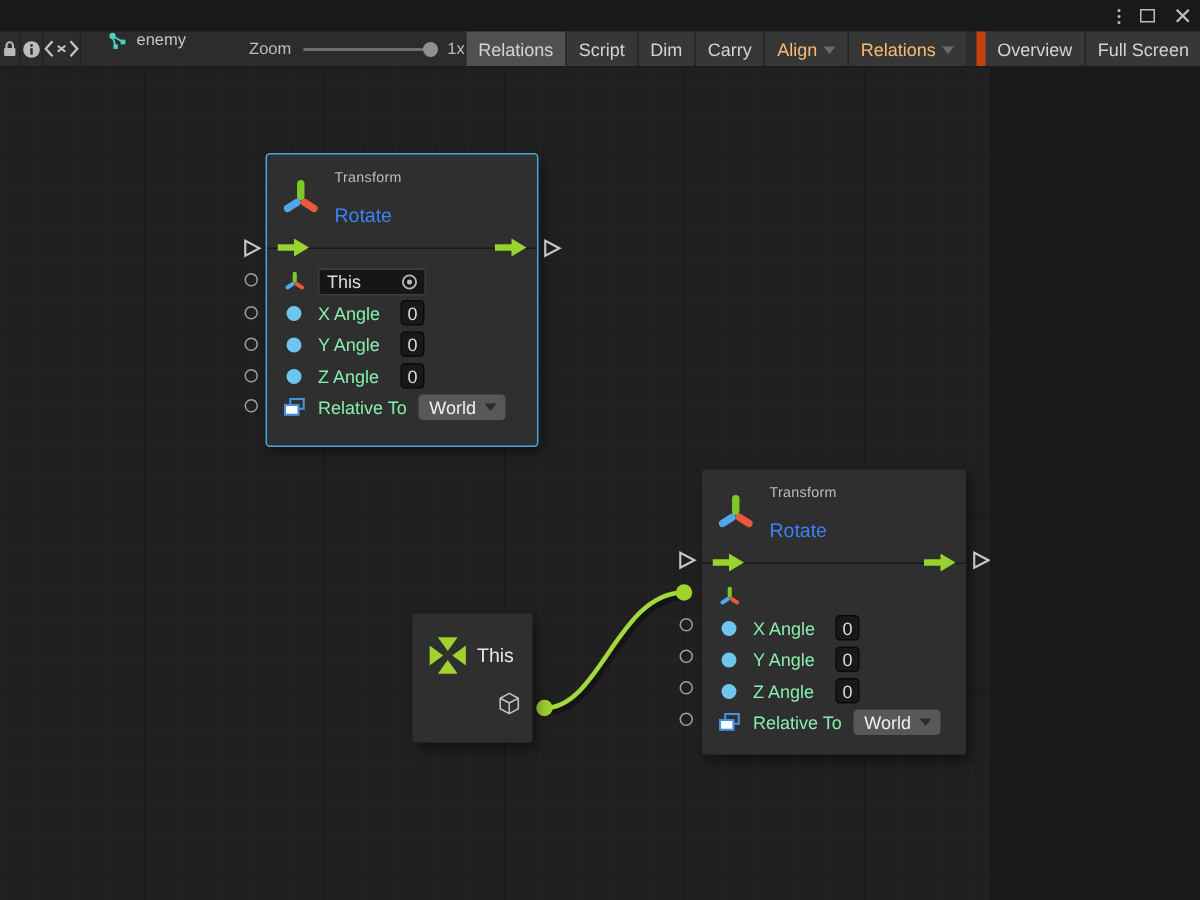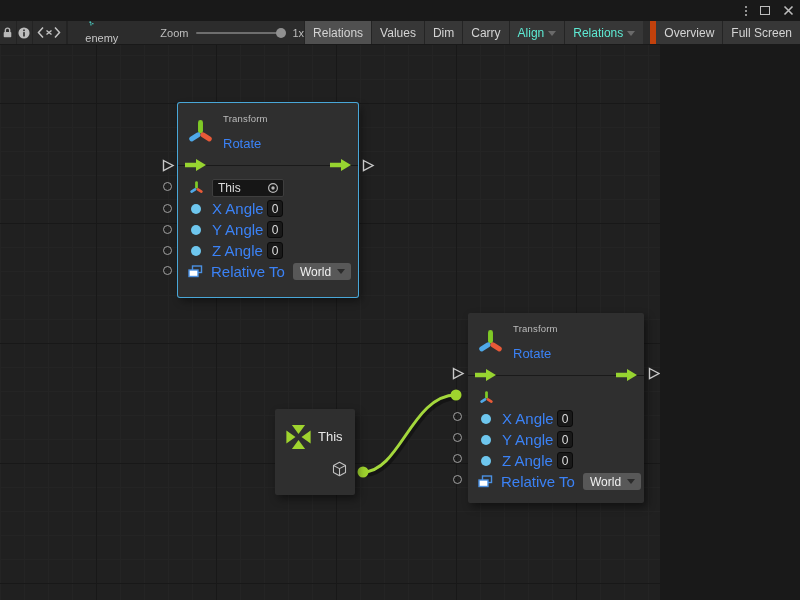--- a/index.html
+++ b/index.html
@@ -17,33 +17,33 @@
   .dots-icon i { width:2px; height:2px; background:#BDBDBD; border-radius:50%; }
   .max-icon { width:10px; height:9px; border:1.5px solid #BDBDBD; }
 
   
   .toolbar { position:absolute; top:21px; left:0; right:0; height:24px; background:#2C2C2C;
              border-bottom:1px solid #191919; display:flex; align-items:stretch; }
   .tb-icon-btn { width:28px; display:flex; align-items:center; justify-content:center;
                  border-right:1px solid #232323; }
   .tb-icon-btn.wide { width:58px; }
   .tb-sep { width:1px; background:#232323; }
-  .breadcrumb { display:flex; align-items:flex-start; gap:6px; padding:0 10px 0 18px;flex-direction:column; }
+  .breadcrumb { display:flex; align-items:flex-start; gap:6px; padding:0 10px 0 18px; }
   .breadcrumb-label { font-size:11px; color:#C6C6C6; }
   .zoomctl { display:flex; align-items:center; gap:8px; padding-left:32px;text-align:center; }
   .zoom-label, .zoom-value { font-size:11px; color:#BEBEBE; }
   .zoom-track { position:relative; width:88px; height:2px; background:#6E6E6E; border-radius:1px; }
   .zoom-handle { position:absolute; right:-2px; top:-4px; width:10px; height:10px;
                  background:#909090; border-radius:50%; }
   .tb-spacer { flex:1; }
   .tb-btn { display:flex; align-items:center; justify-content:center; gap:4px; padding:0 8px;
             background:#373737; border-left:1px solid #242424; font-size:12px; color:#D4D4D4;
             white-space:nowrap; }
   .tb-btn.active { background:#505050; }
-  .tb-btn.disabled { color:#5eead4; }
+  .tb-btn.disabled { color:#fdba74; }
   .tb-btn.gap { margin-left:7px; border-left:6px solid #c2410c; }
   .caret-down { width:0; height:0; border-left:4px solid transparent; border-right:4px solid transparent;
                 border-top:5px solid #8A8A8A; margin-top:1px; }
   .tb-btn.disabled .caret-down { border-top-color:#6A6A6A; }
 
   
   .canvas { position:absolute; top:45px; left:0; width:660px; height:555px; overflow:hidden;
     background-color:#202020;
     background-image:
       linear-gradient(#181818 1px, transparent 1px),
@@ -67,21 +67,21 @@
   .flow-row { position:relative; height:18px; }
   .flow-line { position:absolute; left:0; right:0; top:9px; height:1px; background:#1A1A1A; }
   .flow-arrow { position:absolute; top:3px; }
   .flow-arrow.in { left:7px; }
   .flow-arrow.out { right:7px; }
 
   .prows { padding:3px 10px 0 10px; }
   .prow { display:flex; align-items:center; height:21px; gap:8px; }
   .picon { width:16px; display:flex; justify-content:center; align-items:center; }
   .pdot { width:10px; height:10px; border-radius:50%; background:#6EC6EE; margin:0 3px; }
-  .plabel { font-size:15px; color:#3b82f6; white-space:nowrap; }
+  .plabel { font-size:12px; color:#86efac; white-space:nowrap; }
   .plabel.fixed { width:47px; }
   .vbox { min-width:16px; height:17px; background:#191919; border:1px solid #0A0A0A; border-radius:3px;
           color:#DDDDDD; font-size:12px; display:flex; align-items:center; justify-content:center; padding:0 3px; }
   .dropdown { height:17px; background:#585858; border-radius:3px; display:flex; align-items:center;
               gap:6px; padding:0 6px 0 7px; color:#F0F0F0; font-size:12px; }
   .dd-caret { width:0; height:0; border-left:4px solid transparent; border-right:4px solid transparent;
               border-top:5px solid #2B2B2B; }
   .this-field { width:72px; height:18px; background:#161616; border:1px solid #3E3E3E; border-radius:2px;
                 display:flex; align-items:center; justify-content:space-between; padding:0 4px 0 5px;
                 color:#DDDDDD; font-size:12px; }
@@ -154,21 +154,21 @@
       <span class="zoom-track">
         <span class="zoom-handle"></span>
       </span>
       <span class="zoom-value">1x</span>
     </div>
     <div class="tb-spacer"></div>
     <div class="tb-btn active">
         <span>Relations</span>
       </div>
     <div class="tb-btn">
-        <span>Values</span>
+        <span>Script</span>
       </div>
     <div class="tb-btn">
         <span>Dim</span>
       </div>
     <div class="tb-btn">
         <span>Carry</span>
       </div>
     <div class="tb-btn disabled">
         <span>Align</span>
         <span class="caret-down"></span>

